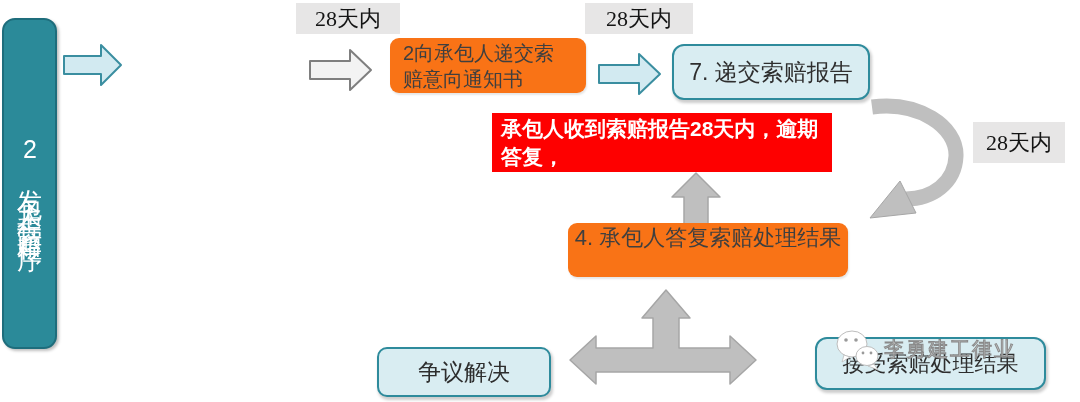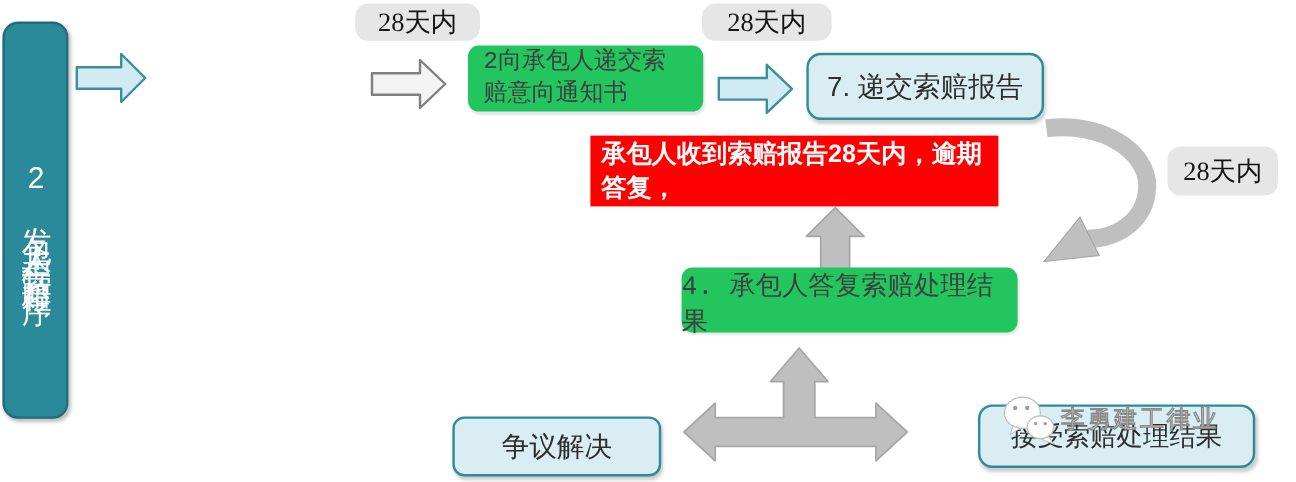--- a/index.html
+++ b/index.html
@@ -8,29 +8,28 @@
     font-family:"Liberation Sans", sans-serif; overflow:hidden;
   }
   .abs { position:absolute; }
   .cyan-box {
     background:#D9EDF2; border:2px solid #2E8B9C; border-radius:10px;
     display:flex; align-items:center; justify-content:center;
     color:#2e2e2e; box-shadow:1.5px 2.5px 3px rgba(0,0,0,0.20);
     box-sizing:border-box;
   }
   .gray-box {
-    background:#22c55e; border-radius:9px; color:#3F3F3F;
-    box-shadow:1px 2px 2px rgba(0,0,0,0.10); box-sizing:border-box;font-family:Liberation Mono, monospace;
+    background:#f97316; border-radius:9px; color:#3F3F3F;
+    box-shadow:1px 2px 2px rgba(0,0,0,0.10); box-sizing:border-box;
   }
   .timer {
     background:#E7E6E6; color:#141414;
     font-family:"Liberation Serif", serif; font-size:22px;
     display:flex; align-items:center; justify-content:center;
     box-sizing:border-box;
-    border-radius:11px;
   }
   .sidebar {
     background:#2B8A99; border:2px solid #1E6D7C; border-radius:13px;
     display:flex; align-items:center; justify-content:center;
     box-sizing:border-box; box-shadow:2px 2px 3px rgba(0,0,0,0.25);
   }
   .sidebar-text {
     writing-mode:vertical-rl; text-orientation:upright;
     color:#ffffff; font-size:25px; letter-spacing:7px; line-height:1;
     font-family:"Liberation Sans", sans-serif;

